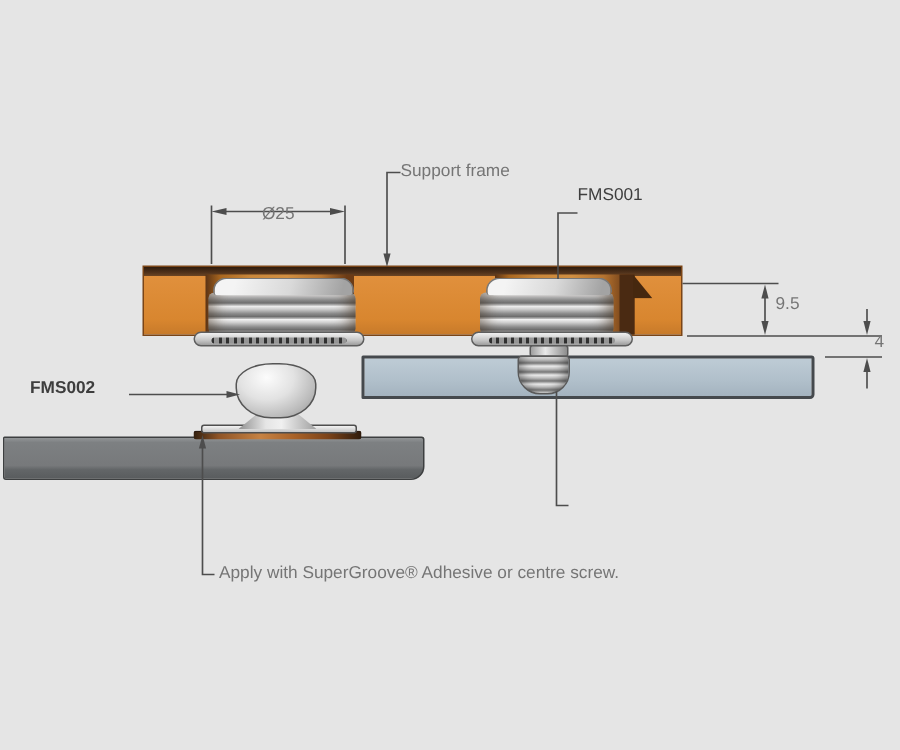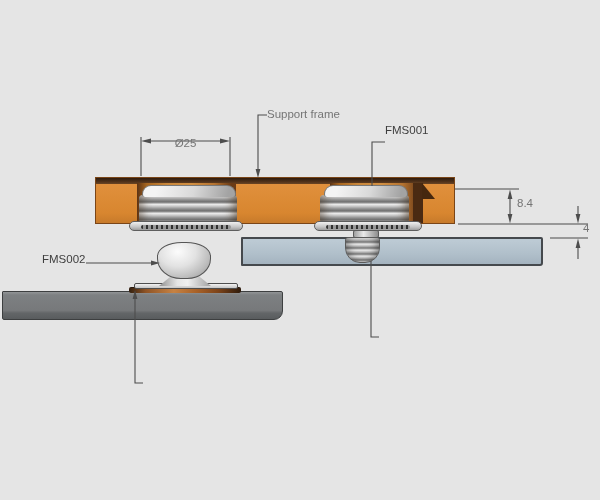--- a/index.html
+++ b/index.html
@@ -77,21 +77,21 @@
 
   
   svg.anno{position:absolute;left:0;top:0;width:600px;height:500px;}
   .ln{stroke:var(--line);stroke-width:1.1;fill:none;}
   .ar{fill:var(--line);stroke:none;}
   .lbl{position:absolute;font-size:11.5px;line-height:13px;color:var(--label-grey);white-space:nowrap;}
   .lbl .dark,.lbl.dark{color:var(--label-dark);}
   .lbl-support{left:267px;top:108px;}
   .lbl-fms001{left:385px;top:124px;}
   .lbl-dia{left:163px;top:120px;width:45px;text-align:center;margin-top:17px;}
-  .lbl-fms002{left:42px;top:253px;}
+  .lbl-fms002{left:20px;top:253px;font-weight:bold;}
   .lbl-fms005{left:383px;top:330px;}
   .lbl-adhesive{left:146px;top:376px;}
   .lbl-95{left:517px;top:197px;}
   .lbl-4{left:583px;top:222px;}
 </style>
 </head>
 <body>
 
 <div class="stage">
 
@@ -164,16 +164,17 @@
       <polygon class="ar" points="578,223.4 575.6,214 580.4,214"></polygon>
       <line class="ln" x1="578" y1="247" x2="578" y2="259"></line>
       <polygon class="ar" points="578,238.6 575.6,248 580.4,248"></polygon>
     </g>
   </svg>
 
   <div class="lbl lbl-support">Support frame</div>
   <div class="lbl dark lbl-fms001">FMS001</div>
   <div class="lbl lbl-dia">Ø25</div>
   <div class="lbl dark lbl-fms002">FMS002</div>
-  <div class="lbl lbl-95">8.4</div>
+  <div class="lbl lbl-adhesive">Apply with SuperGroove® Adhesive or centre screw.</div>
+  <div class="lbl lbl-95">9.5</div>
   <div class="lbl lbl-4">4</div>
 
 </div>
 
 </body></html>

